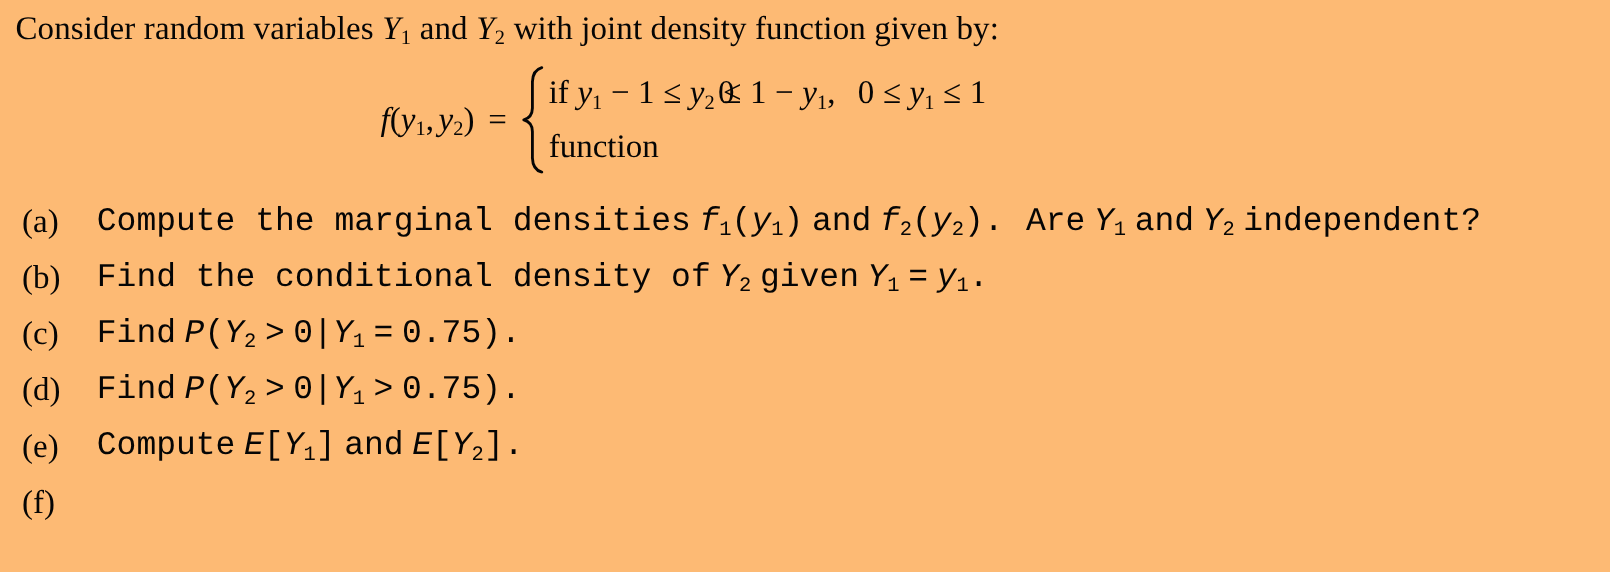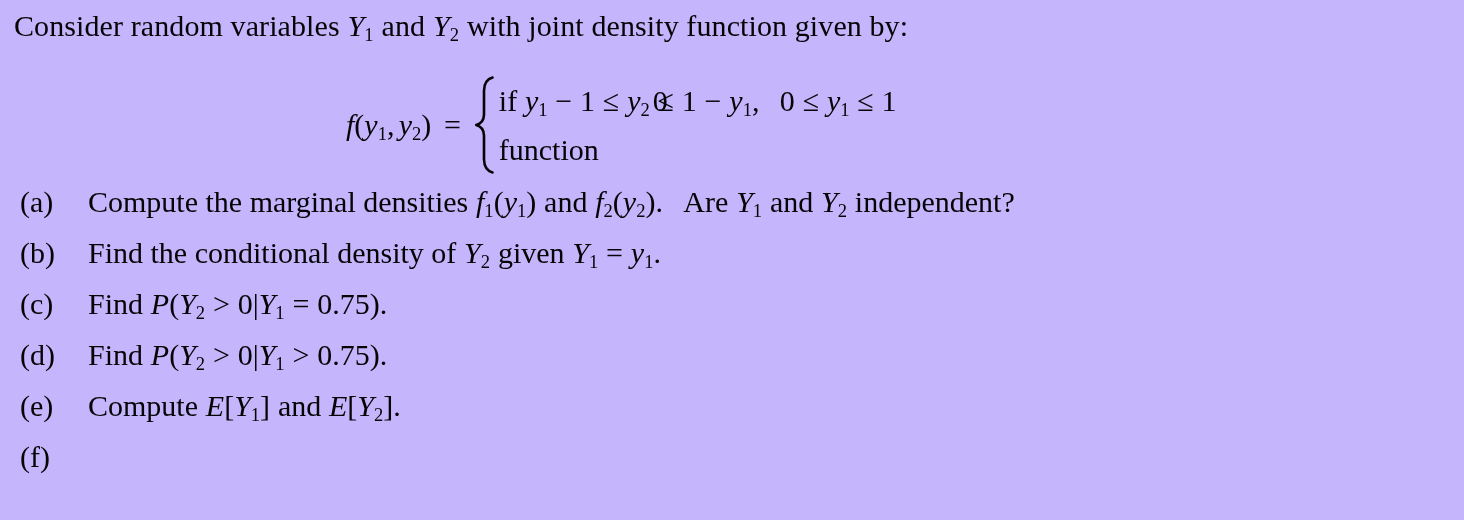--- a/index.html
+++ b/index.html
@@ -12,21 +12,21 @@
     height: 520px;
     position: relative;
     font-family: "Liberation Serif", "DejaVu Serif", serif;
     color: #050505;
     overflow: hidden;
   }
 
   .page {
     position: absolute;
     inset: 0;
-    background: #c4b5fd;
+    background: #fdba74;
     padding-left: 10px;
   }
 
   
   .mi { font-style: italic; }
   .mn { font-style: normal; }
   .mo { font-style: normal; }
   .mtext { font-style: normal; }
 
   sub {
@@ -53,21 +53,21 @@
     font-size: 30px;
     line-height: 44px;
     white-space: nowrap;
     letter-spacing: 0.1px;
   }
 
   
   .equation {
     position: absolute;
     left: 346px;
-    top: 76px;
+    top: 60px;
     height: 98px;
     display: flex;
     align-items: center;
     white-space: nowrap;
   }
   .eq-lhs {
     font-size: 30px;
     white-space: nowrap;
     padding-right: 10px;
   }
@@ -110,20 +110,21 @@
     position: absolute;
     left: 20px;
     top: 0;
     width: 56px;
     text-align: left;
     font-style: normal;
   }
   .item-body {
     margin-left: 88px;
     white-space: nowrap;
+    font-family: Liberation Mono, monospace;
   }
 </style>
 </head>
 <body>
 
 <div class="page">
 
   <div class="intro">
     <span class="mtext">Consider random variables</span><span class="sp-med"></span><span class="mi"><span>Y</span><sub>1</sub></span><span class="sp-med"></span><span class="mtext">and</span><span class="sp-med"></span><span class="mi"><span>Y</span><sub>2</sub></span><span class="sp-med"></span><span class="mtext">with joint density function given by:</span>
   </div>

